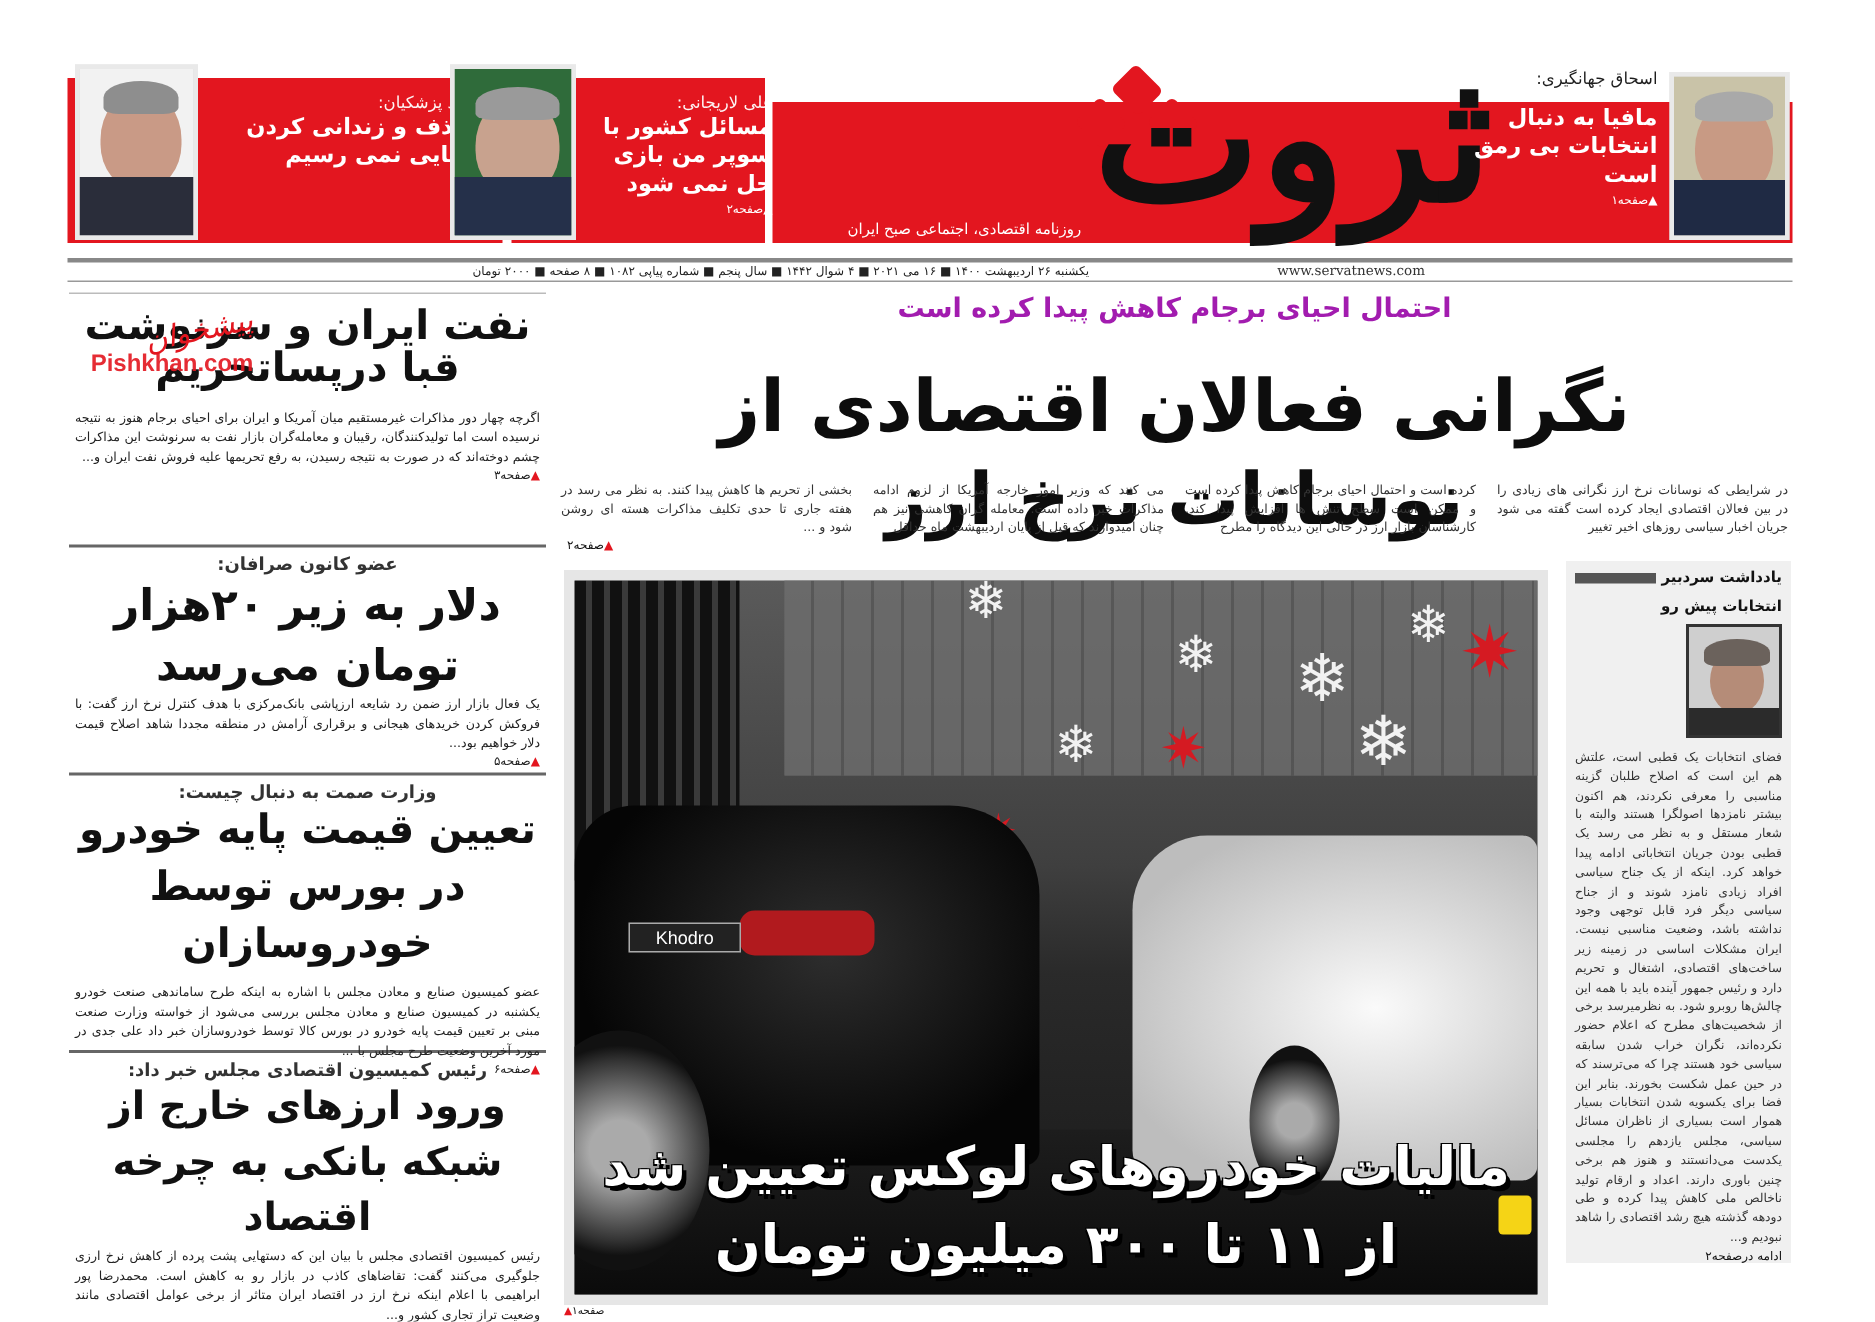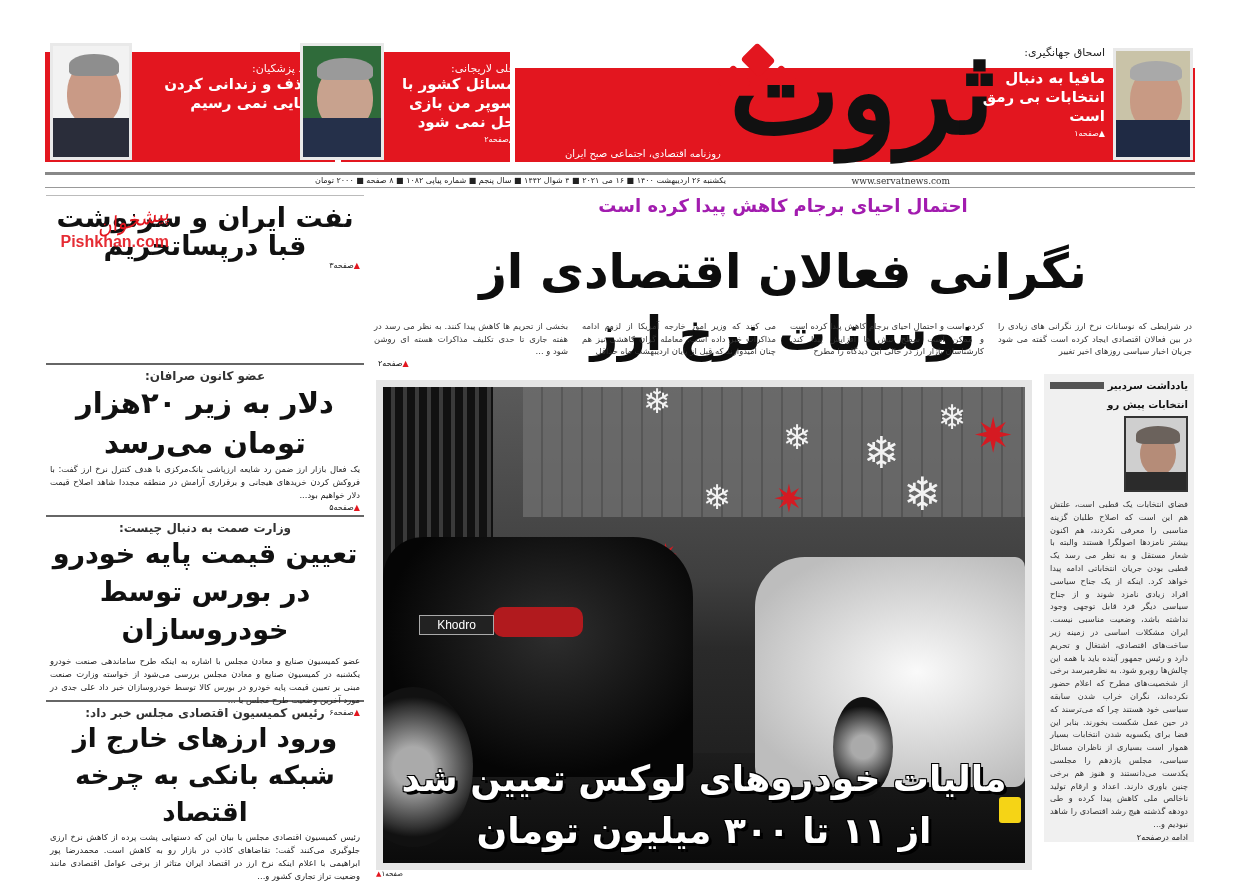--- a/index.html
+++ b/index.html
@@ -153,20 +153,21 @@
 </div>
 
 <div class="dateline">
   <span class="url">www.servatnews.com</span>
   <span class="info">یکشنبه ۲۶ اردیبهشت ۱۴۰۰ ■ ۱۶ می ۲۰۲۱ ■ ۴ شوال ۱۴۴۲ ■ سال پنجم ■ شماره پیاپی ۱۰۸۲ ■ ۸ صفحه ■ ۲۰۰۰ تومان</span>
 </div>
 
 <div class="leftcol">
   <div class="story s1">
     <div class="big" style="font-size:27px;line-height:28px;margin-top:4px;">نفت ایران و سرنوشت قبا درپساتحریم</div>
+    <div class="body" style="margin-top:12px;">اگرچه چهار دور مذاکرات غیرمستقیم میان آمریکا و ایران برای احیای برجام هنوز به نتیجه نرسیده است اما تولیدکنندگان، رقیبان و معامله‌گران بازار نفت به سرنوشت این مذاکرات چشم دوخته‌اند که در صورت به نتیجه رسیدن، به رفع تحریمها علیه فروش نفت ایران و...</div>
     <div class="pageref"><b>▲</b><span>صفحه۳</span></div>
     <div class="watermark">
       <span class="w1">پیشخوان</span>
       <span class="w2">Pishkhan.com</span>
     </div>
   </div>
 
   <div class="story s2">
     <div class="kicker">عضو کانون صرافان:</div>
     <div class="big" style="font-size:29px;line-height:40px;">دلار به زیر ۲۰هزار تومان می‌رسد</div>

